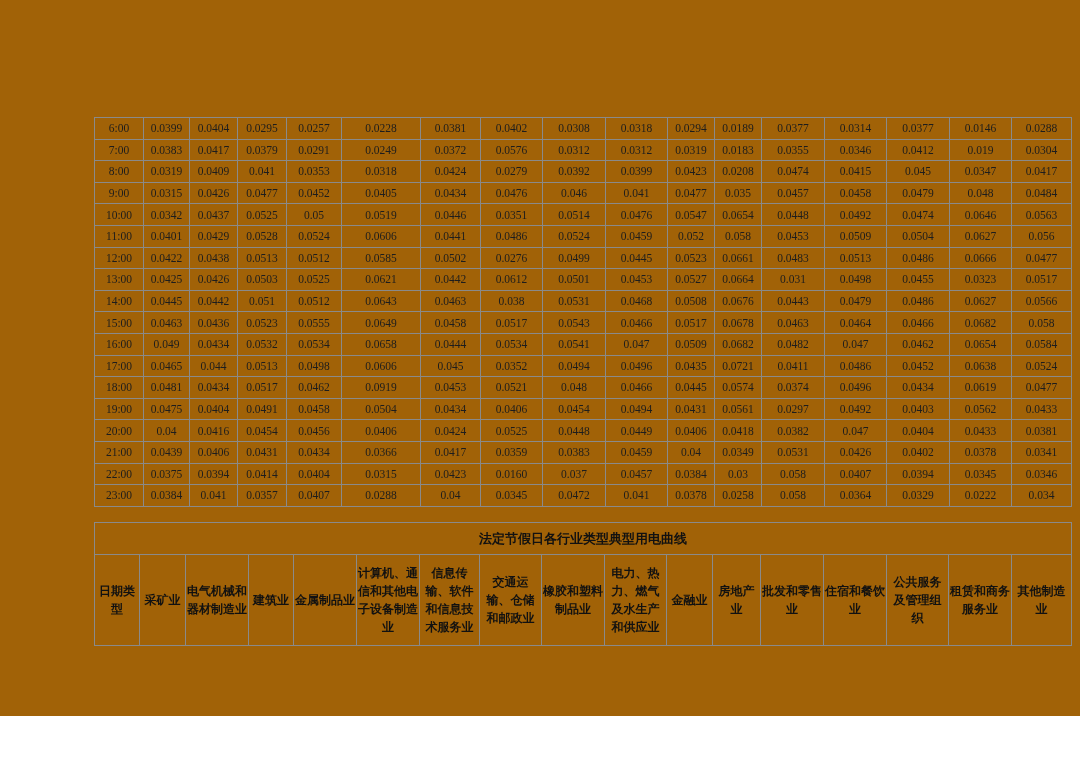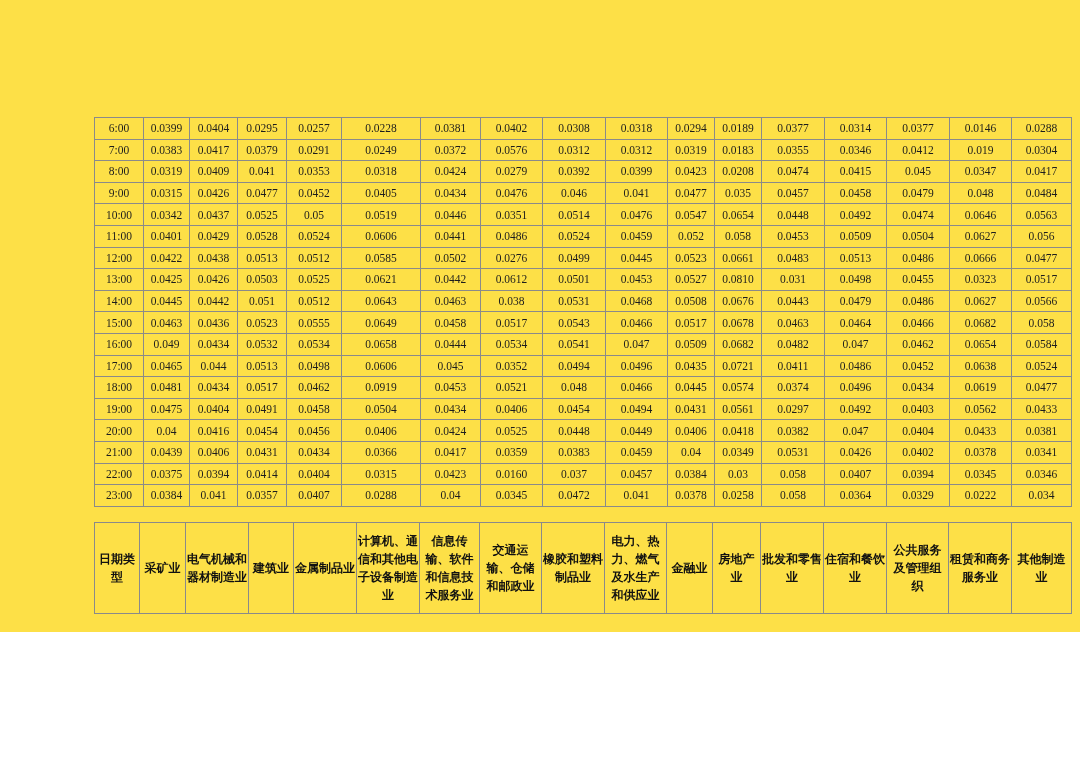--- a/index.html
+++ b/index.html
@@ -1,20 +1,20 @@
 <!DOCTYPE html>
 <html><head>
 <meta charset="utf-8">
 <style>
   html, body { margin: 0; padding: 0; background: #ffffff; }
   .page {
     position: relative;
     width: 1080px;
-    height: 632px;
-    background: #fde047;
+    height: 716px;
+    background: #a16207;
     overflow: hidden;
     color: #1d1d1d;
   }
   table.grid {
     position: absolute;
     left: 94px;
     border-collapse: collapse;
     table-layout: fixed;
     width: 978px;
   }
@@ -221,21 +221,21 @@
           <td>0.0425</td>
           <td>0.0426</td>
           <td>0.0503</td>
           <td>0.0525</td>
           <td>0.0621</td>
           <td>0.0442</td>
           <td>0.0612</td>
           <td>0.0501</td>
           <td>0.0453</td>
           <td>0.0527</td>
-          <td>0.0810</td>
+          <td>0.0664</td>
           <td>0.031</td>
           <td>0.0498</td>
           <td>0.0455</td>
           <td>0.0323</td>
           <td>0.0517</td>
         </tr>
         <tr>
           <td>14:00</td>
           <td>0.0445</td>
           <td>0.0442</td>
@@ -442,20 +442,23 @@
         <col style="width: 62px;">
         <col style="width: 46px;">
         <col style="width: 48px;">
         <col style="width: 63px;">
         <col style="width: 63px;">
         <col style="width: 62px;">
         <col style="width: 63px;">
         <col style="width: 60px;">
       </colgroup>
     <thead>
+      <tr>
+        <th class="tbl-title" colspan="17">法定节假日各行业类型典型用电曲线</th>
+      </tr>
       <tr id="holiday-header-row">
           <th>日期类型</th>
           <th>采矿业</th>
           <th>电气机械和器材制造业</th>
           <th>建筑业</th>
           <th>金属制品业</th>
           <th>计算机、通信和其他电子设备制造业</th>
           <th>信息传输、软件和信息技术服务业</th>
           <th>交通运输、仓储和邮政业</th>
           <th>橡胶和塑料制品业</th>

